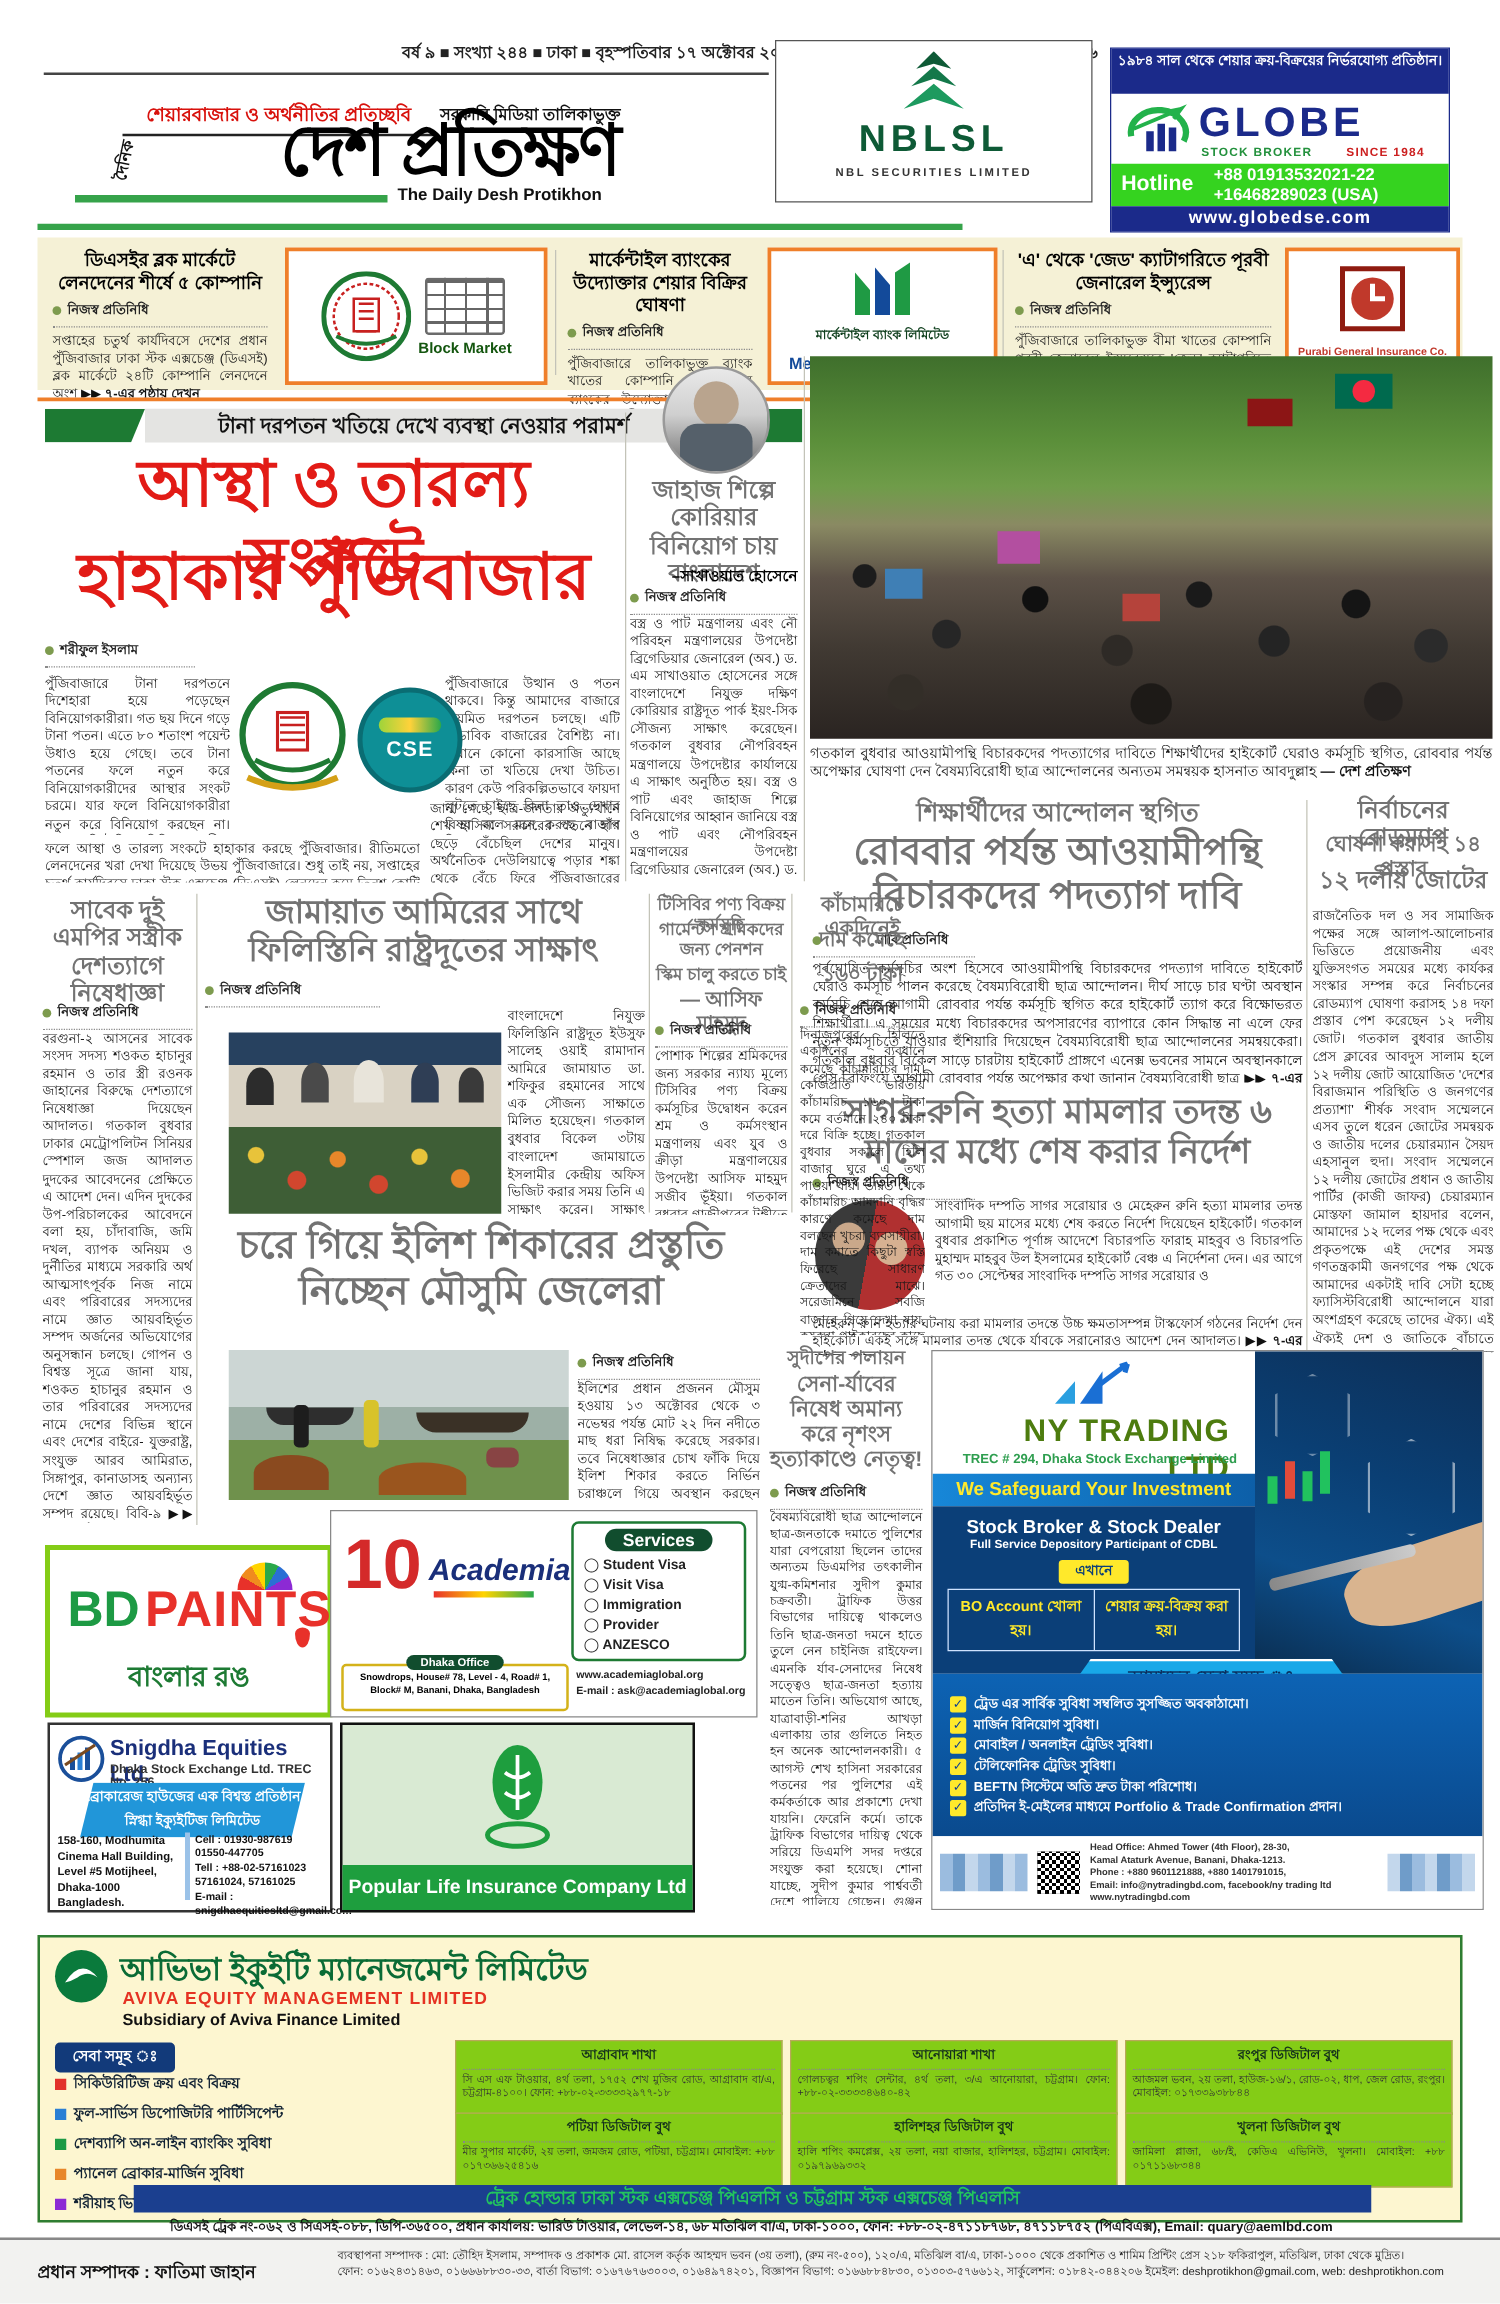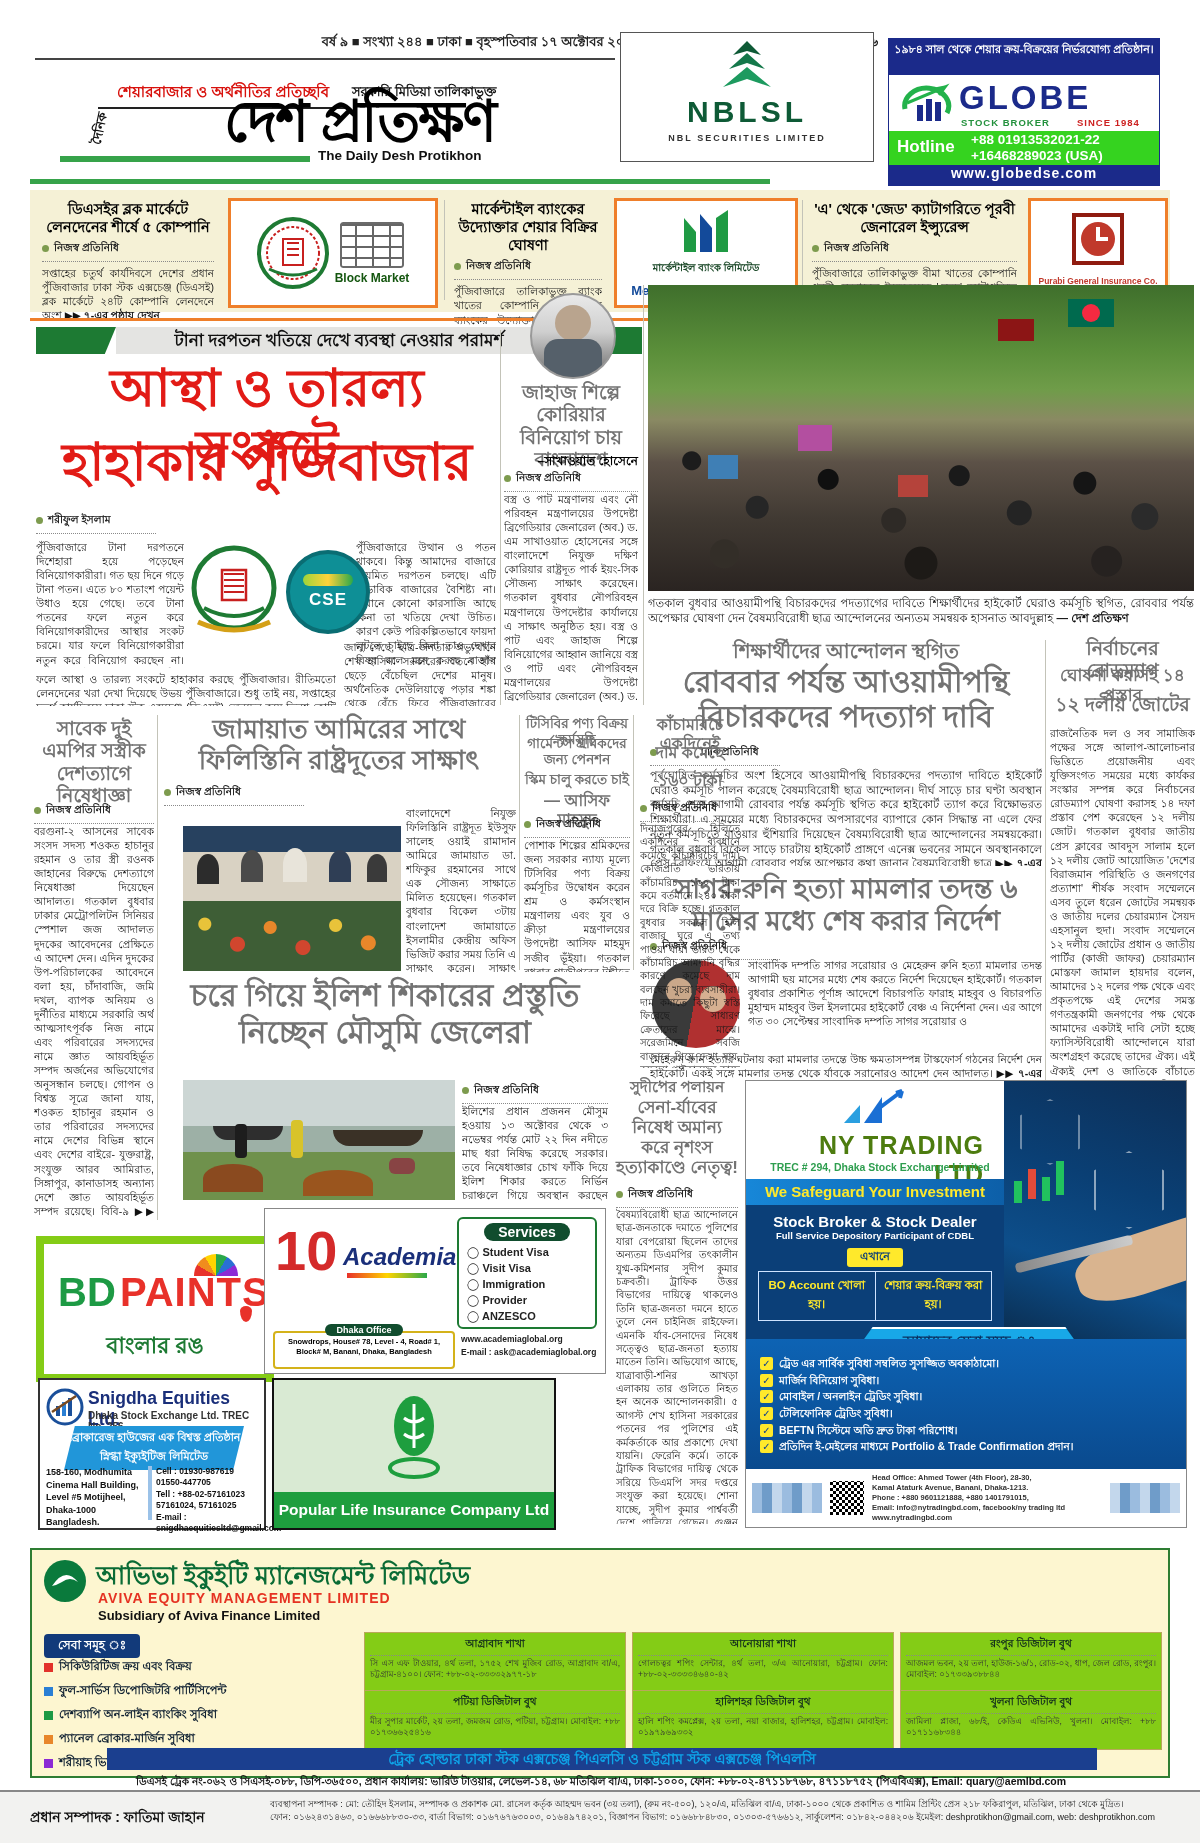--- a/index.html
+++ b/index.html
@@ -313,21 +313,21 @@
   <div class="col" style="left:462px;top:1104px;width:146px;height:98px;"><span>ইলিশের প্রধান প্রজনন মৌসুম হওয়ায় ১৩ অক্টোবর থেকে ৩ নভেম্বর পর্যন্ত মোট ২২ দিন নদীতে মাছ ধরা নিষিদ্ধ করেছে সরকার। তবে নিষেধাজ্ঞার চোখ ফাঁকি দিয়ে ইলিশ শিকার করতে নির্ভিন চরাঞ্চলে গিয়ে অবস্থান করছেন মৌসুমি জেলেরা। মাথার ওপর প্রখর রোদ আর নিচে পানির গর্জনের মধ্যেই জেলার শিবালয় উপজেলার যমুনা, রহমপুর, আলোকদিয়া চরাঞ্চলসহ নিকটবর্তী এলাকাগুলোত</span> </div>
 
   <div class="hd" style="left:616px;top:1078px;width:122px;font-size:15px;">সুদীপের পলায়ন</div>
   <div class="hd" style="left:616px;top:1098px;width:122px;font-size:17px;">সেনা-র্যাবের নিষেধ অমান্য করে নৃশংস হত্যাকাণ্ডে নেতৃত্ব!</div>
   <div class="byline" style="left:616px;top:1186px;width:122px;">
       <span class="bdot"></span>
       <span>নিজস্ব প্রতিনিধি</span>
     </div>
   <div class="col" style="left:616px;top:1208px;width:122px;height:316px;font-size:10px;"><span>বৈষম্যবিরোধী ছাত্র আন্দোলনে ছাত্র-জনতাকে দমাতে পুলিশের যারা বেপরোয়া ছিলেন তাদের অন্যতম ডিএমপির তৎকালীন যুগ্ম-কমিশনার সুদীপ কুমার চক্রবর্তী। ট্রাফিক উত্তর বিভাগের দায়িত্বে থাকলেও তিনি ছাত্র-জনতা দমনে হাতে তুলে নেন চাইনিজ রাইফেল। এমনকি র্যাব-সেনাদের নিষেধ সত্ত্বেও ছাত্র-জনতা হত্যায় মাতেন তিনি। অভিযোগ আছে, যাত্রাবাড়ী-শনির আখড়া এলাকায় তার গুলিতে নিহত হন অনেক আন্দোলনকারী। ৫ আগস্ট শেখ হাসিনা সরকারের পতনের পর পুলিশের এই কর্মকর্তাকে আর প্রকাশ্যে দেখা যায়নি। ফেরেনি কর্মে। তাকে ট্রাফিক বিভাগের দায়িত্ব থেকে সরিয়ে ডিএমপি সদর দপ্তরে সংযুক্ত করা হয়েছে। শোনা যাচ্ছে, সুদীপ কুমার পার্শ্ববর্তী দেশে পালিয়ে গেছেন। গুঞ্জন ছিল তার স্ত্রী পুলিশ সুপার সুনন্দা রায়ও (সুপারনিউমারারি) অতিরিক্ত ডিআইজি পদে পদোন্নতি পেয়ে ভারতে</span> </div>
 
-  <div class="abs" style="left:36px;top:1236px;width:222px;height:130px;border:8px solid #84cc16;background:#fff;">
+  <div class="abs" style="left:36px;top:1236px;width:222px;height:130px;border:4px solid #84cc16;background:#fff;">
     <div class="abs" style="left:150px;top:10px;width:44px;height:22px;border-radius:44px 44px 0 0;background:conic-gradient(from 270deg at 50% 100%, #e8312a 0 30deg, #f08c1e 30deg 60deg, #ffd400 60deg 90deg, #2aa84a 90deg 120deg, #2a6fd4 120deg 150deg, #8c2ad4 150deg 180deg);"></div>
     <div class="abs" style="left:14px;top:26px;font-size:40px;font-weight:800;"><span style="color:#1d9a44;">BD</span></div>
     <div class="abs" style="left:76px;top:26px;font-size:40px;font-weight:800;color:#e8312a;letter-spacing:1px;">PAINTS</div>
     <div class="abs" style="left:196px;top:62px;width:12px;height:16px;background:#e8312a;border-radius:50% 50% 50% 50% / 30% 30% 70% 70%;"></div>
     <div class="abs center" style="left:0;top:84px;width:222px;font-size:22px;font-weight:800;color:#1d7a33;">বাংলার রঙ</div>
   </div>
 
   <div class="abs" style="left:264px;top:1208px;width:340px;height:164px;border:1px solid #888;background:#fff;">
     <div class="abs" style="left:10px;top:14px;font-size:56px;font-weight:800;color:#d42a2a;line-height:1;">10</div>
     <div class="abs" style="left:78px;top:34px;font-size:24px;font-weight:800;font-style:italic;color:#1a2f7a;">Academia</div>
@@ -503,21 +503,21 @@
         <div class="d">মীর সুপার মার্কেট, ২য় তলা, জমজম রোড, পটিয়া, চট্টগ্রাম। মোবাইল: +৮৮ ০১৭৩৬৬২৫৪১৬</div>
       </div>
     <div class="office" style="left:600px;top:140px;width:250px;height:52px;">
         <div class="t">হালিশহর ডিজিটাল বুথ</div>
         <div class="d">হালি শপিং কমপ্লেক্স, ২য় তলা, নয়া বাজার, হালিশহর, চট্টগ্রাম। মোবাইল: ০১৯৭৯৬৯৩৩২</div>
       </div>
     <div class="office" style="left:868px;top:140px;width:250px;height:52px;">
         <div class="t">খুলনা ডিজিটাল বুথ</div>
         <div class="d">জামিলা প্লাজা, ৬৮/ই, কেডিএ এভিনিউ, খুলনা। মোবাইল: +৮৮ ০১৭১১৬৮৩৪৪</div>
       </div>
-    <div class="abs center" style="left:75px;top:198px;width:990px;height:22px;background:#1b3f8f;color:#0ea5e9;font-size:14.5px;font-weight:800;line-height:22px;">ট্রেক হোল্ডার ঢাকা স্টক এক্সচেঞ্জ পিএলসি ও চট্টগ্রাম স্টক এক্সচেঞ্জ পিএলসি</div>
+    <div class="abs center" style="left:75px;top:198px;width:990px;height:22px;background:#1b3f8f;color:#22c55e;font-size:14.5px;font-weight:800;line-height:22px;">ট্রেক হোল্ডার ঢাকা স্টক এক্সচেঞ্জ পিএলসি ও চট্টগ্রাম স্টক এক্সচেঞ্জ পিএলসি</div>
     <div class="abs center" style="left:10px;top:224px;width:1118px;font-size:10.5px;font-weight:700;color:#111;">ডিএসই ট্রেক নং-০৬২ ও সিএসই-০৮৮, ডিপি-৩৬৫০০, প্রধান কার্যালয়: ভারিউ টাওয়ার, লেভেল-১৪, ৬৮ মতিঝিল বা/এ, ঢাকা-১০০০, ফোন: +৮৮-০২-৪৭১১৮৭৬৮, ৪৭১১৮৭৫২ (পিএবিএক্স), Email: quary@aemlbd.com</div>
   </div>
 
   <div class="abs" style="left:0;top:1790px;width:1200px;height:53px;background:#f2f2f0;border-top:2px solid #888;">
     <div class="abs" style="left:30px;top:14px;font-size:14px;font-weight:800;color:#111;">প্রধান সম্পাদক : ফাতিমা জাহান</div>
     <div class="abs" style="left:270px;top:6px;width:900px;font-size:9px;line-height:1.4;color:#222;text-align:justify;">
       <div>ব্যবস্থাপনা সম্পাদক : মো: তৌহিদ ইসলাম, সম্পাদক ও প্রকাশক মো. রাসেল কর্তৃক আহম্মদ ভবন (৩য় তলা), (রুম নং-৫০০), ১২০/এ, মতিঝিল বা/এ, ঢাকা-১০০০ থেকে প্রকাশিত ও শামিম প্রিন্টিং প্রেস ২১৮ ফকিরাপুল, মতিঝিল, ঢাকা থেকে মুদ্রিত।</div>
       <div>ফোন: ০১৬২৪৩১৪৬৩, ০১৬৬৬৮৮৩০-৩৩, বার্তা বিভাগ: ০১৬৭৬৭৬৩০০৩, ০১৬৪৯৭৪২০১, বিজ্ঞাপন বিভাগ: ০১৬৬৮৮৪৮৩০, ০১৩০৩-৫৭৬৬১২, সার্কুলেশন: ০১৮৪২-০৪৪২০৬ ইমেইল: deshprotikhon@gmail.com, web: deshprotikhon.com</div>
     </div>
   </div>

